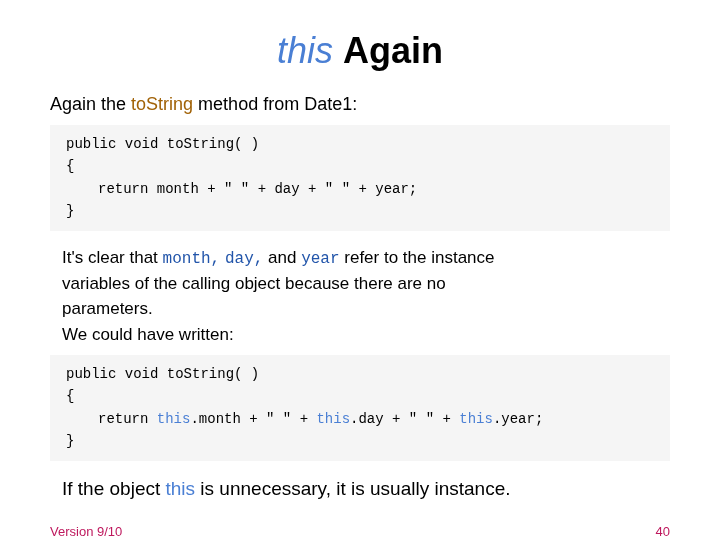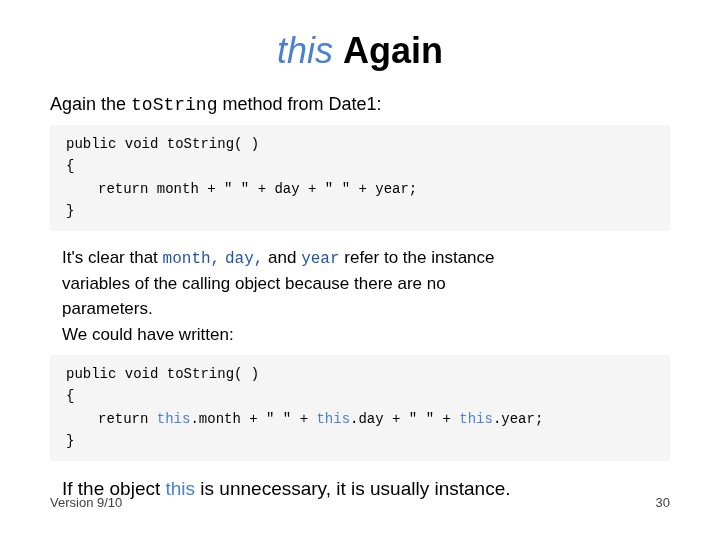--- a/index.html
+++ b/index.html
@@ -38,22 +38,22 @@
       font-weight: bold;
     }
 
     .recall-text {
       font-size: 18px;
       color: #000000;
       margin-bottom: 10px;
     }
 
     .code-mono-blue {
-      font-family: Liberation Mono, monospace;
-      color: #000000;
+      font-family: Liberation Sans, sans-serif;
+      color: #a16207;
     }
 
     .code-block {
       font-family: Liberation Mono, monospace;
       font-size: 14px;
       color: #000000;
       background: #f5f5f5;
       border: none;
       padding: 8px 16px;
       margin-bottom: 14px;
@@ -77,27 +77,27 @@
     }
 
     .inline-code {
       font-family: 'Courier New', Courier, monospace;
       color: #2255aa;
       font-size: 16px;
     }
 
     .footer {
       position: absolute;
-      bottom: 30px;
+      bottom: 1px;
       left: 50px;
       right: 50px;
       display: flex;
       justify-content: space-between;
       font-size: 13px;
-      color: #404040;
+      color: #be185d;
     }
 
     .highlight-this {
       color: #4a7fd4;
     }
   </style>
 </head>
 <body>
 
 <div class="slide">
@@ -134,16 +134,16 @@
     </span>
     <span class="code-line">}</span>
   </div>
 
   <p class="body-text" style="font-size:19px; margin-top: 6px;">
     <span>If the object </span><span class="highlight-this">this</span><span> is unnecessary, it is usually instance.</span>
   </p>
 
   <div class="footer">
     <span>Version 9/10</span>
-    <span>30</span>
+    <span>40</span>
   </div>
 
 </div>
 
 </body></html>

